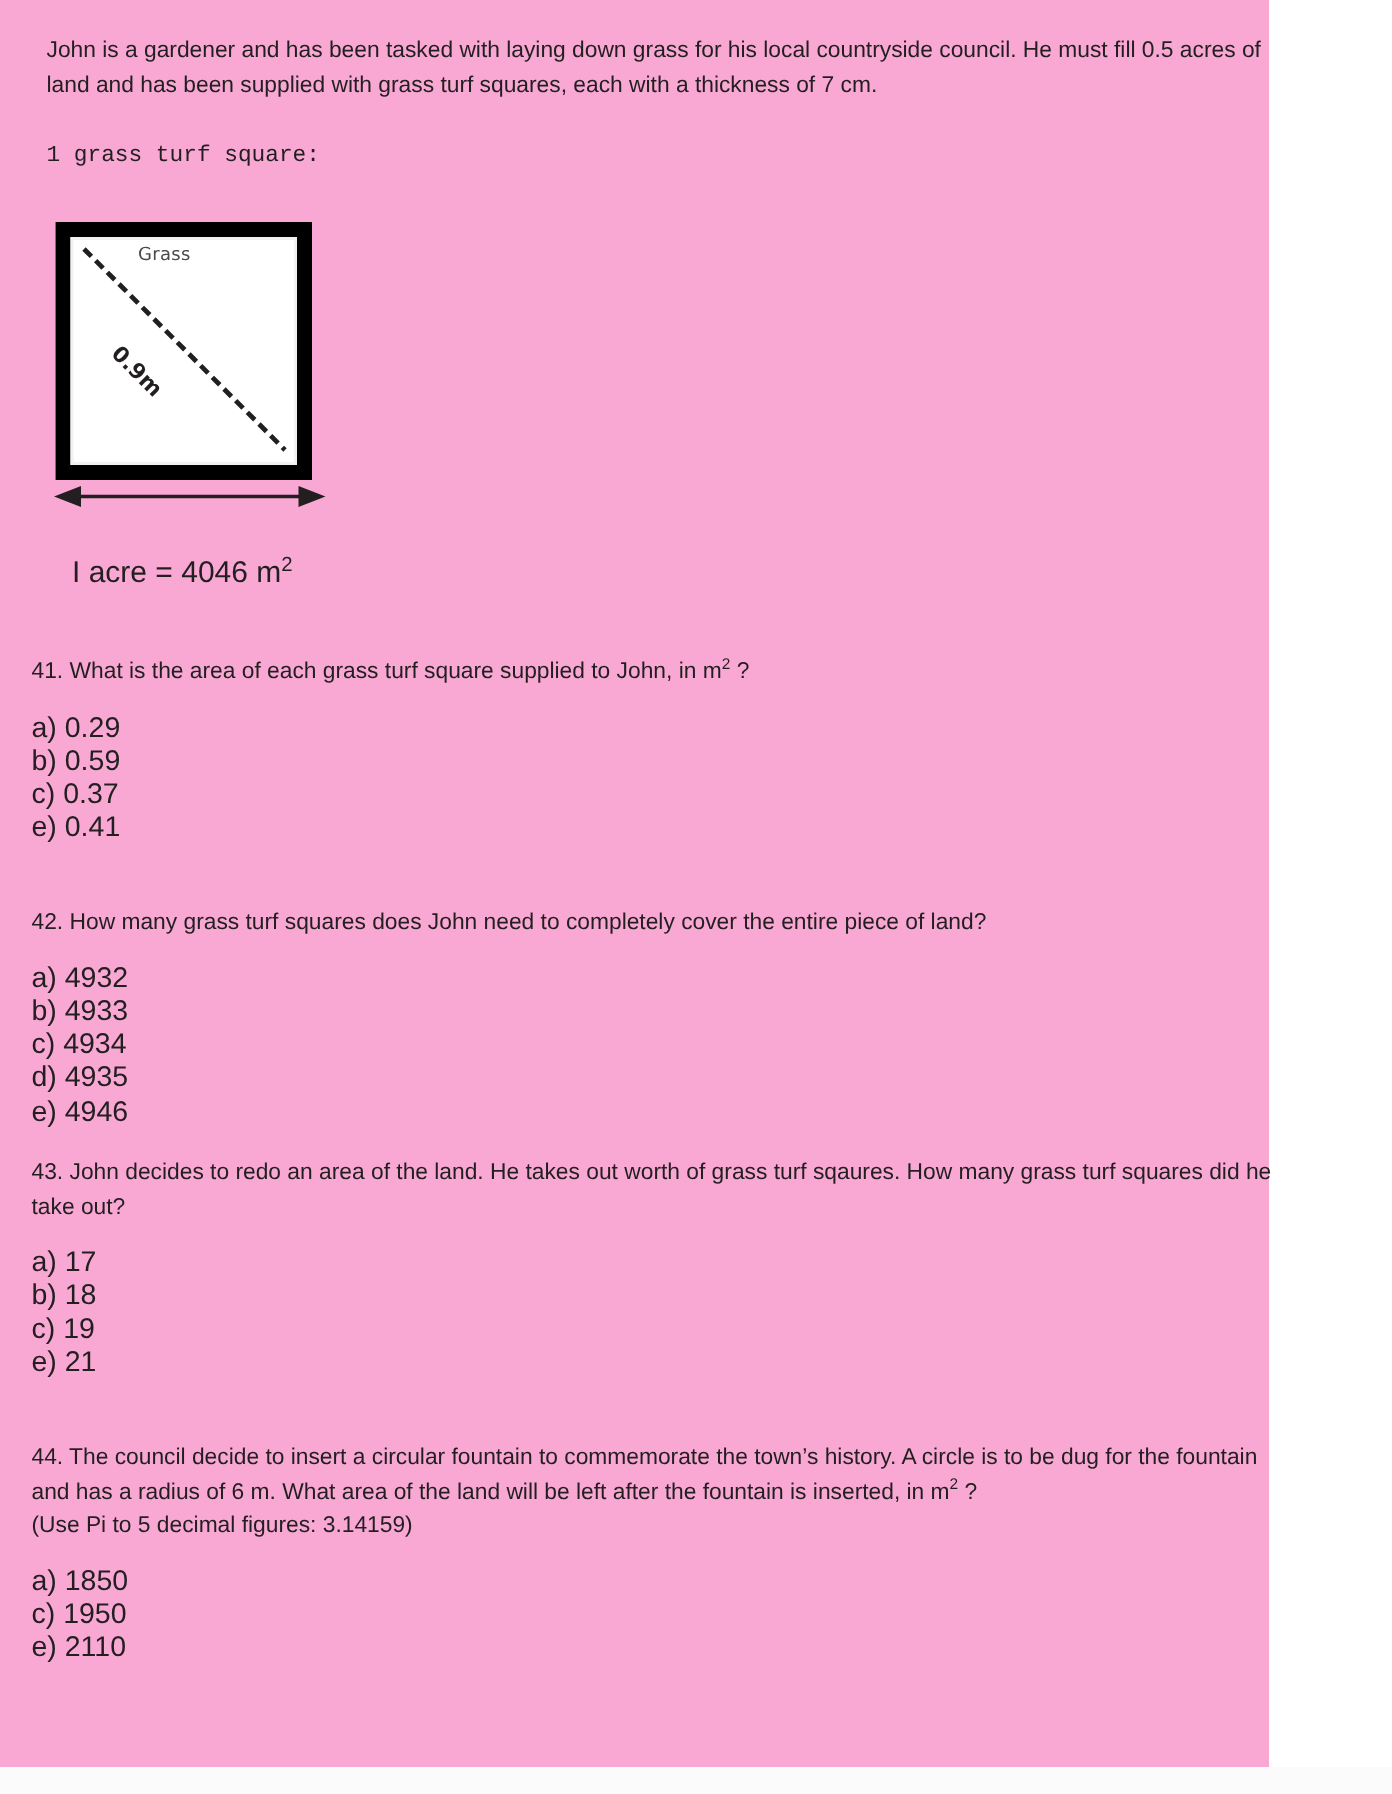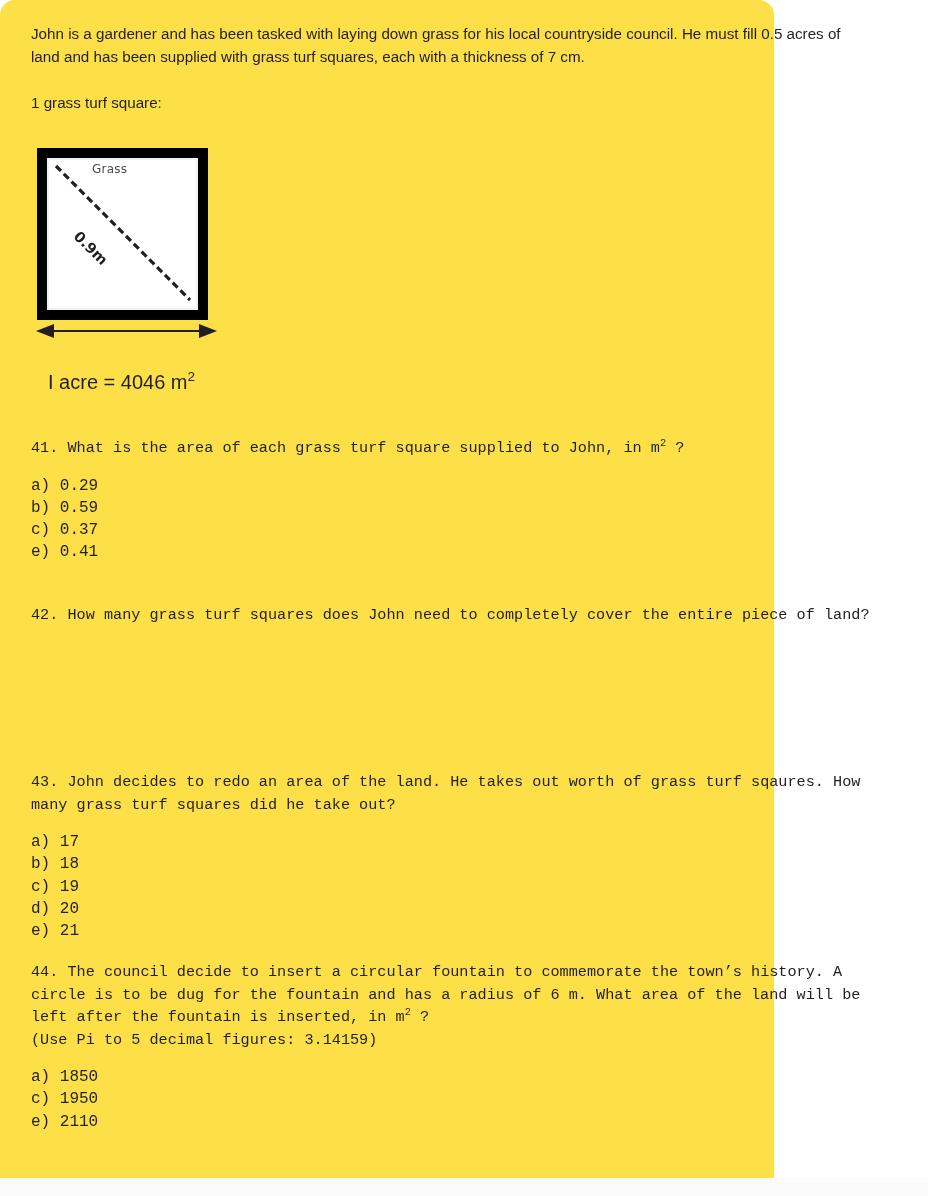--- a/index.html
+++ b/index.html
@@ -11,24 +11,23 @@
     width: 928px;
     height: 1196px;
     position: relative;
     font-family: "Liberation Sans", sans-serif;
     color: #231f20;
     overflow: hidden;
   }
   .page {
     position: absolute;
     left: 0; top: 0;
-    width: 774px;
+    width: 846px;
     height: 1196px;
-    background: #fde047;
-    border-radius: 15px;
+    background: #f9a8d4;
   }
   .bottom-band {
     position: absolute;
     left: 0;
     top: 1178px;
     width: 928px;
     height: 18px;
     background: #fbfbfb;
   }
 
@@ -42,45 +41,46 @@
     line-height: 22.5px;
     color: #231f20;
   }
   .caption {
     position: absolute;
     left: 31px;
     top: 92px;
     font-size: 15.2px;
     line-height: 22px;
     color: #231f20;
+    font-family: Liberation Mono, monospace;
   }
   .acre-note {
     position: absolute;
     left: 48px;
     top: 371px;
     font-size: 20px;
     line-height: 22px;
     color: #231f20;
   }
   sup {
     font-size: 0.68em;
     vertical-align: super;
     line-height: 0;
   }
 
-  .q-block { position: absolute; left: 31px; font-family: Liberation Mono, monospace; }
+  .q-block { position: absolute; left: 21px; }
   .q-text {
     font-size: 15.2px;
     line-height: 22.5px;
     color: #231f20;
     width: 840px;
   }
   .opts {
     margin-top: 15px;
-    font-size: 16px;
+    font-size: 19px;
     line-height: 22.3px;
     color: #231f20;
   }
   .opt { white-space: pre; }
   .note-line {
     font-size: 15.2px;
     line-height: 22.5px;
     color: #231f20;
   }
 
@@ -185,30 +185,36 @@
       <div class="opt">a) 0.29</div>
       <div class="opt">b) 0.59</div>
       <div class="opt">c) 0.37</div>
       <div class="opt">e) 0.41</div>
     </div>
   </div>
 
   <div class="q-block" id="q42">
     <div class="q-text"><span>42.</span>
       <span>How many grass turf squares does John need to completely cover the entire piece of land?</span></div>
+    <div class="opts">
+      <div class="opt">a) 4932</div>
+      <div class="opt">b) 4933</div>
+      <div class="opt">c) 4934</div>
+      <div class="opt">d) 4935</div>
+      <div class="opt">e) 4946</div>
+    </div>
   </div>
 
   <div class="q-block" id="q43">
     <div class="q-text"><span>43.</span>
       <span>John decides to redo an area of the land. He takes out  worth of grass turf sqaures. How many grass turf squares did he take out?</span></div>
     <div class="opts">
       <div class="opt">a) 17</div>
       <div class="opt">b) 18</div>
       <div class="opt">c) 19</div>
-      <div class="opt">d) 20</div>
       <div class="opt">e) 21</div>
     </div>
   </div>
 
   <div class="q-block" id="q44">
     <div class="q-text"><span>44.</span>
       <span>The council decide to insert a circular fountain to commemorate the town’s history. A circle is to be dug for the fountain and has a radius of 6 m. What area of the land will be left after the fountain is inserted, in m</span><sup>2</sup><span> ?</span></div>
     <div class="note-line">(Use Pi to 5 decimal figures:  3.14159)</div>
     <div class="opts">
       <div class="opt">a) 1850</div>

